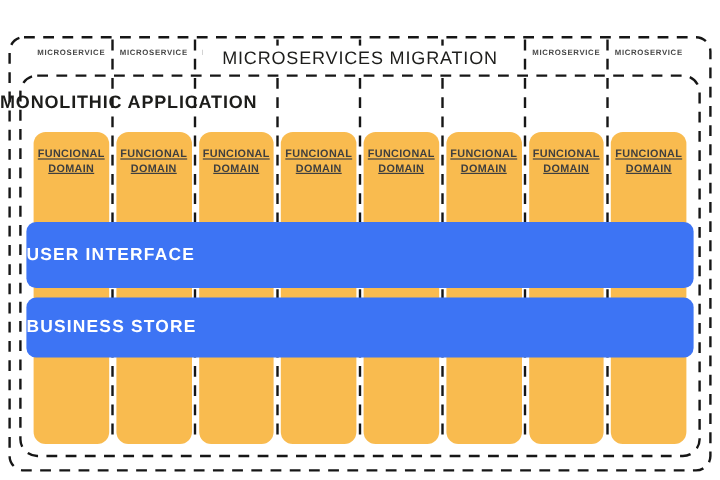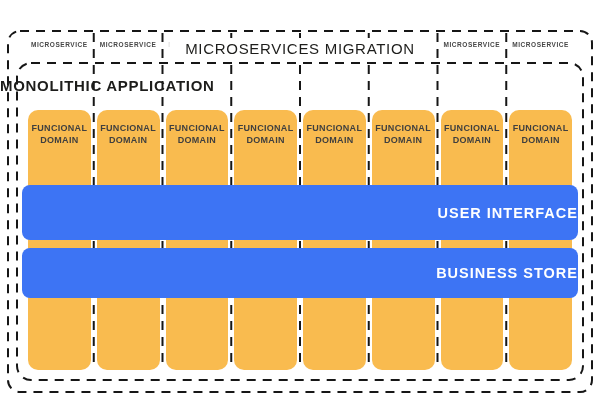--- a/index.html
+++ b/index.html
@@ -92,31 +92,32 @@
     box-sizing: border-box;
   }
   .domain-label {
     width: 100%;
     text-align: center;
     font-size: 9px;
     font-weight: bold;
     letter-spacing: 0.3px;
     line-height: 11.5px;
     color: var(--domain-text, #3f3f3f);
+    text-decoration: underline;
   }
   
   .layer-bar {
     position: absolute;
     left: 22px;
     width: 556px;
     background: var(--layer-blue, #3d74f4);
     border-radius: 8px;
     display: flex;
     align-items: center;
-    justify-content: flex-end;
+    justify-content: flex-start;
     z-index: 3;
   }
   .layer-bar span {
     color: var(--layer-text, #ffffff);
     font-size: 14.5px;
     font-weight: bold;
     letter-spacing: 1px;
     white-space: nowrap;
   }
   .bar-ui    { top: 185px; height: 55px; }

